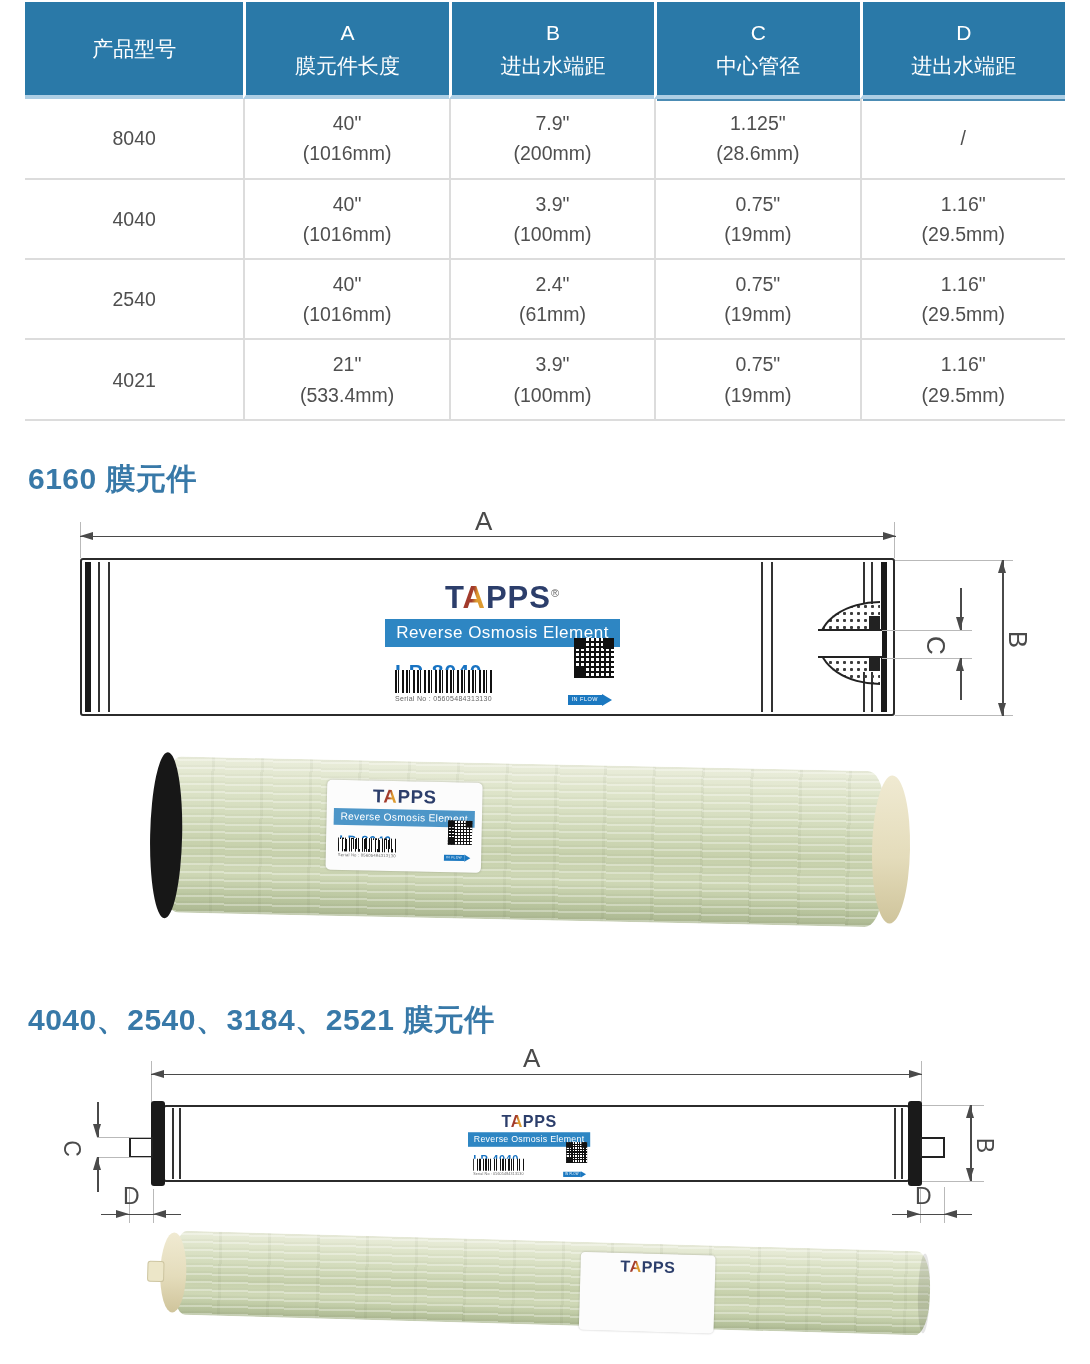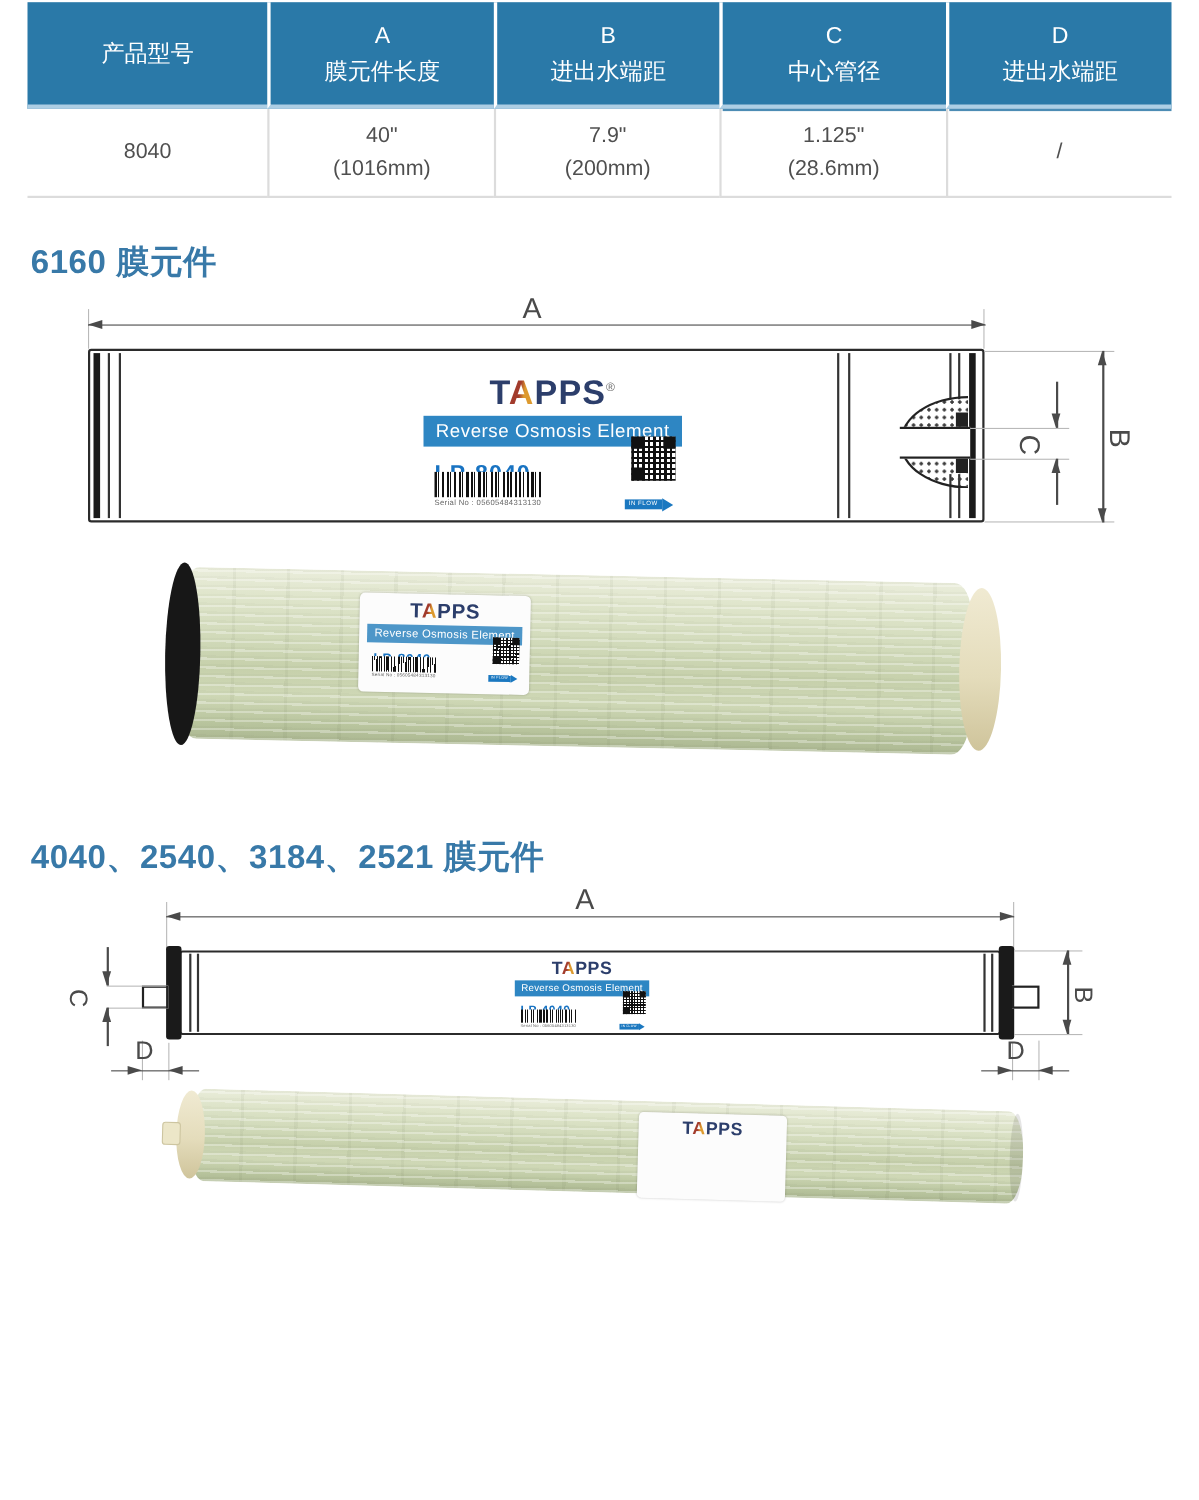--- a/index.html
+++ b/index.html
@@ -164,20 +164,77 @@
         <td>
           <div>7.9"</div>
           <div>(200mm)</div>
         </td>
         <td>
           <div>1.125"</div>
           <div>(28.6mm)</div>
         </td>
         <td>
           <div>/</div>
+        </td>
+      </tr>
+      <tr>
+        <td>4040</td>
+        <td>
+          <div>40"</div>
+          <div>(1016mm)</div>
+        </td>
+        <td>
+          <div>3.9"</div>
+          <div>(100mm)</div>
+        </td>
+        <td>
+          <div>0.75"</div>
+          <div>(19mm)</div>
+        </td>
+        <td>
+          <div>1.16"</div>
+          <div>(29.5mm)</div>
+        </td>
+      </tr>
+      <tr>
+        <td>2540</td>
+        <td>
+          <div>40"</div>
+          <div>(1016mm)</div>
+        </td>
+        <td>
+          <div>2.4"</div>
+          <div>(61mm)</div>
+        </td>
+        <td>
+          <div>0.75"</div>
+          <div>(19mm)</div>
+        </td>
+        <td>
+          <div>1.16"</div>
+          <div>(29.5mm)</div>
+        </td>
+      </tr>
+      <tr>
+        <td>4021</td>
+        <td>
+          <div>21"</div>
+          <div>(533.4mm)</div>
+        </td>
+        <td>
+          <div>3.9"</div>
+          <div>(100mm)</div>
+        </td>
+        <td>
+          <div>0.75"</div>
+          <div>(19mm)</div>
+        </td>
+        <td>
+          <div>1.16"</div>
+          <div>(29.5mm)</div>
         </td>
       </tr>
     </tbody>
 </table>
 
 <h2 class="sec-title">6160 膜元件</h2>
 
 <div class="diagram dg1">
 
   <span class="dimlabel" style="left:450px; top:0;">A</span>

